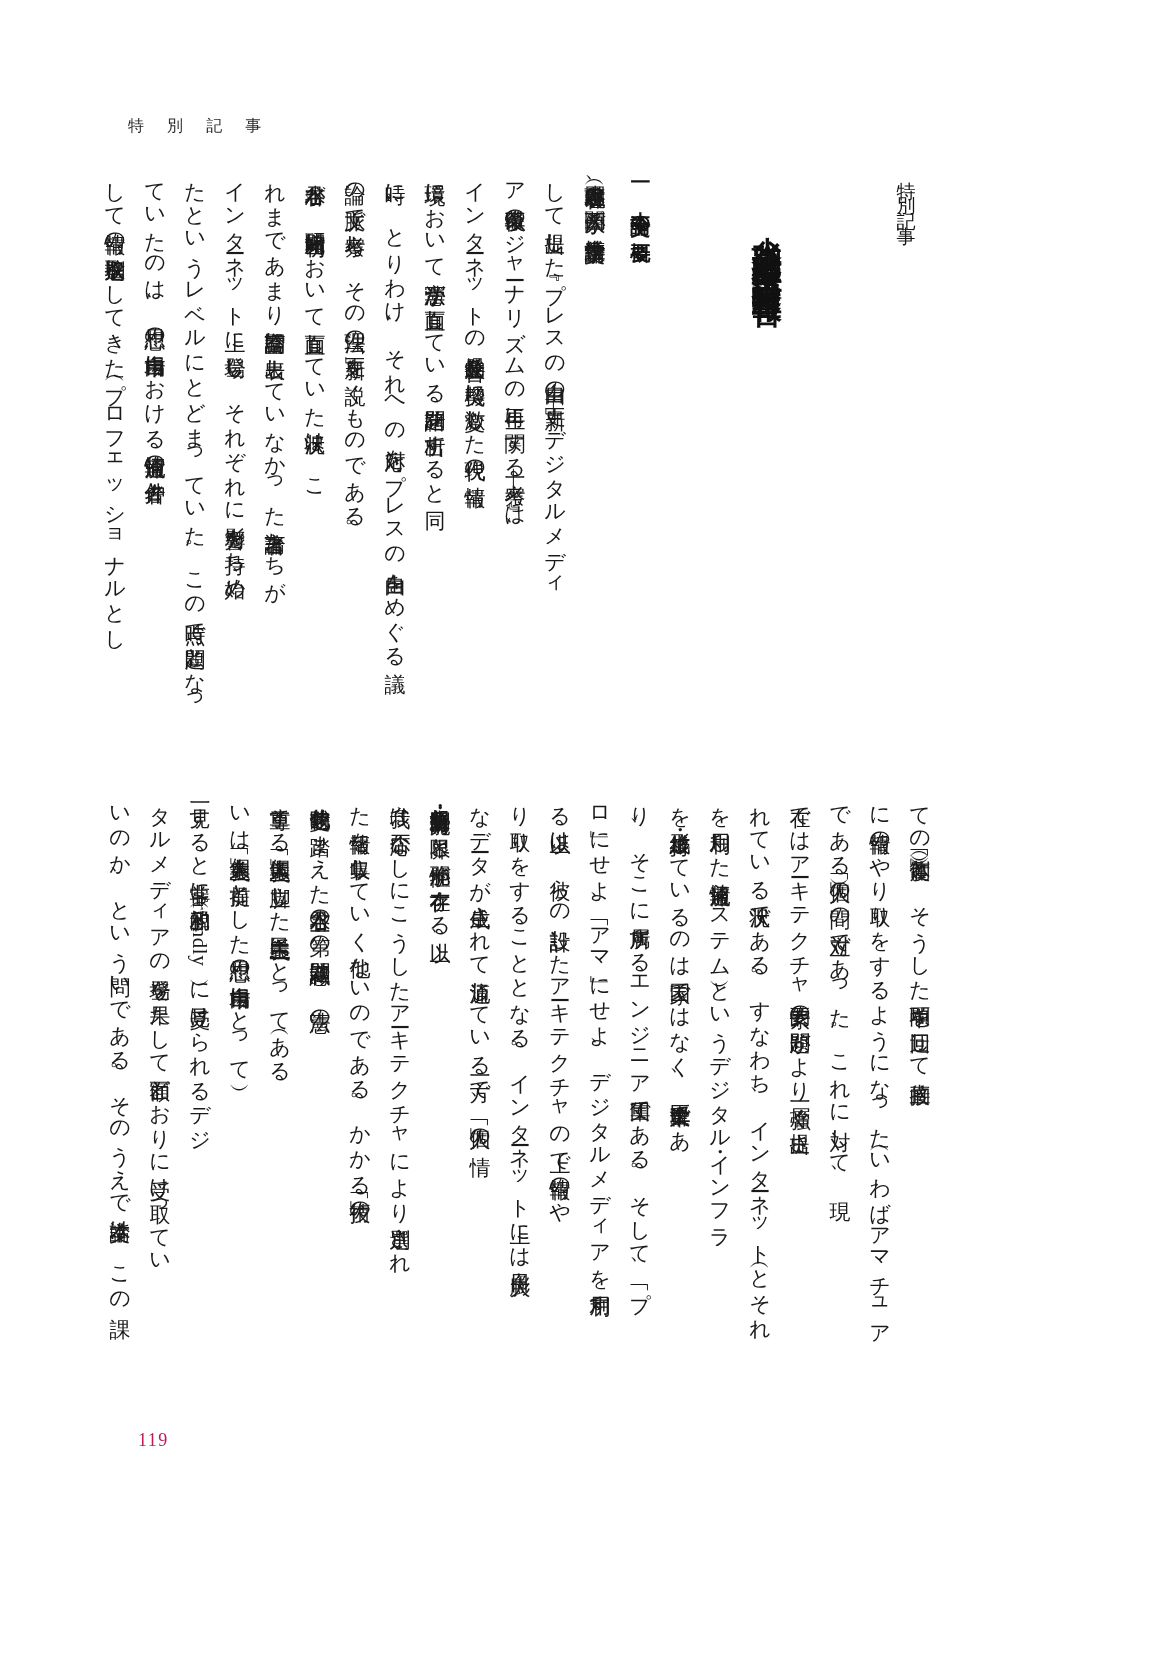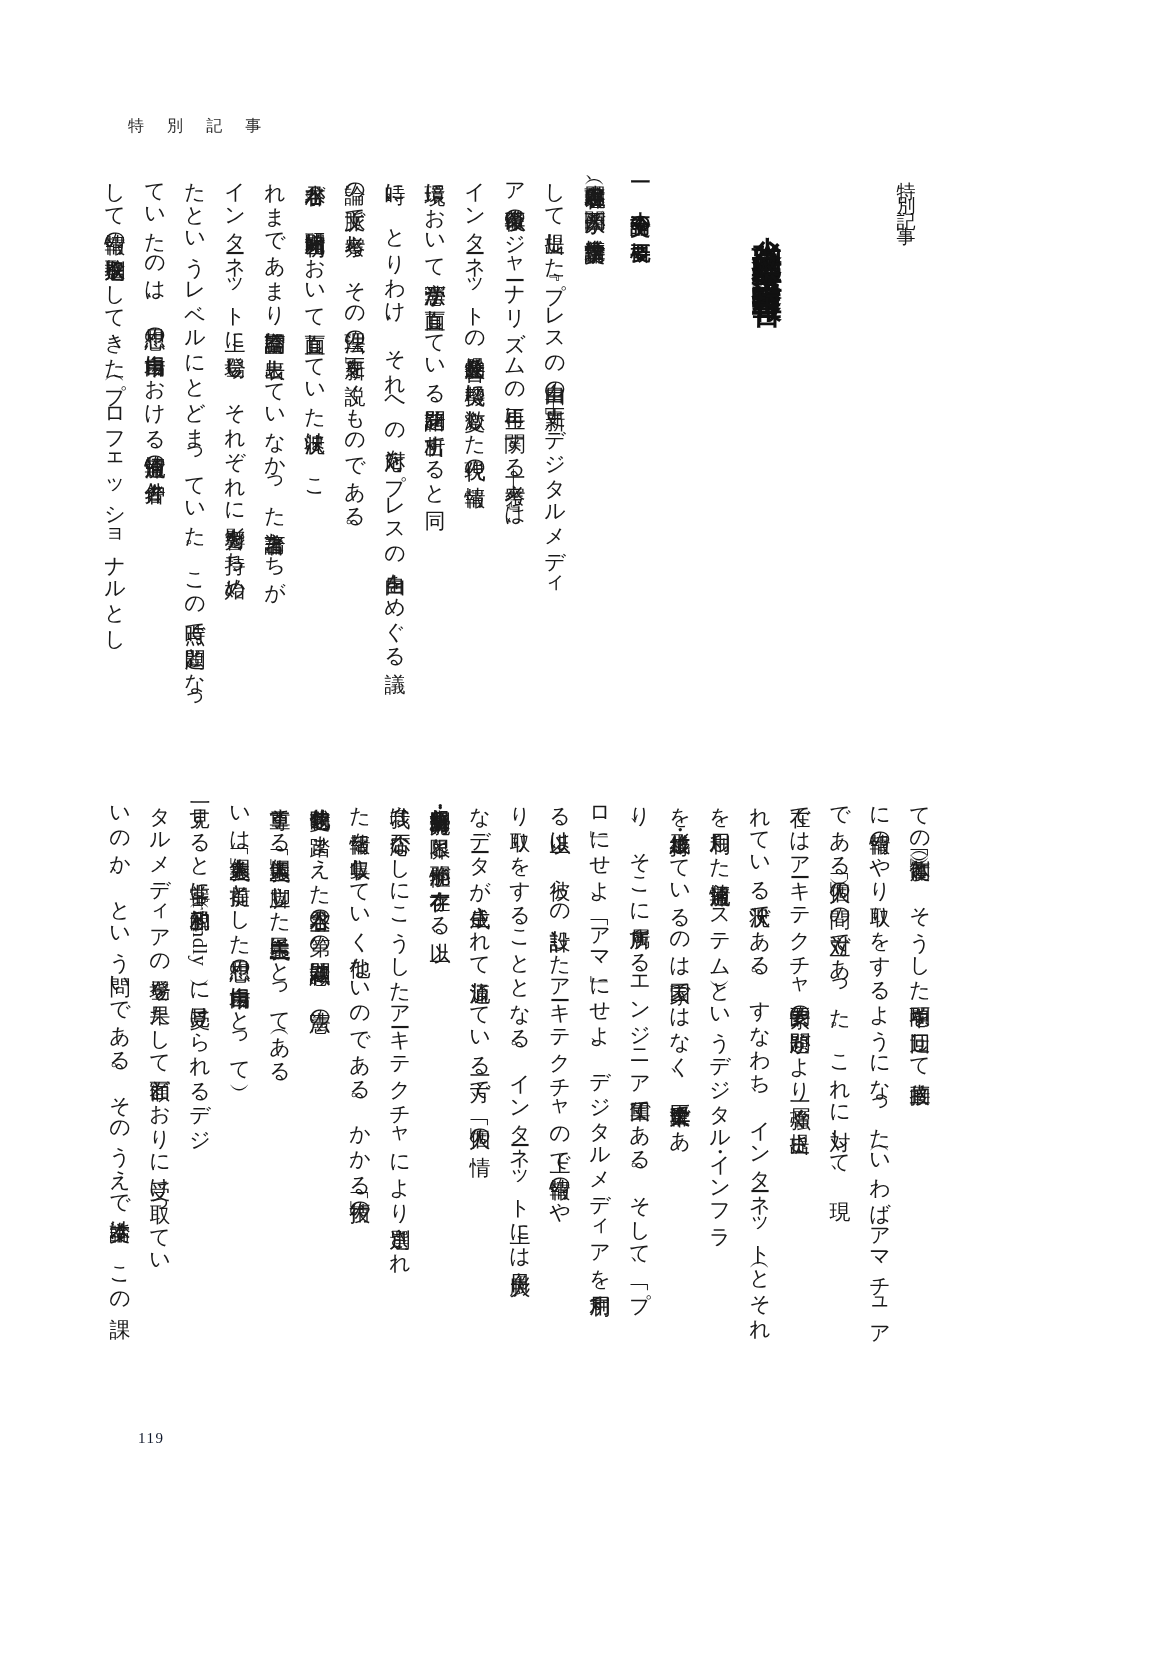--- a/index.html
+++ b/index.html
@@ -53,22 +53,22 @@
     font-size:21px; line-height:40px; letter-spacing:0.6px;
     color:#1a1a1a;
   }
   .vbody .tline { white-space:nowrap; }
 
   .vbody.upper { left:95px;  top:168px; width:520px; height:614px; }
   .vbody.lower { left:100px; top:792px; width:840px; height:614px; }
 
   .page-number {
     position:absolute; left:138px; top:1430px;
-    font-size:15px; letter-spacing:1.5px;
-    color:#0f172a;
+    font-size:18px; letter-spacing:1.5px;
+    color:#be185d;
   }
 </style>
 </head>
 <body>
 
 <div class="page">
 
   <div class="header-label">特 別 記 事</div>
 
   <div class="masthead-vertical">特別記事</div>

